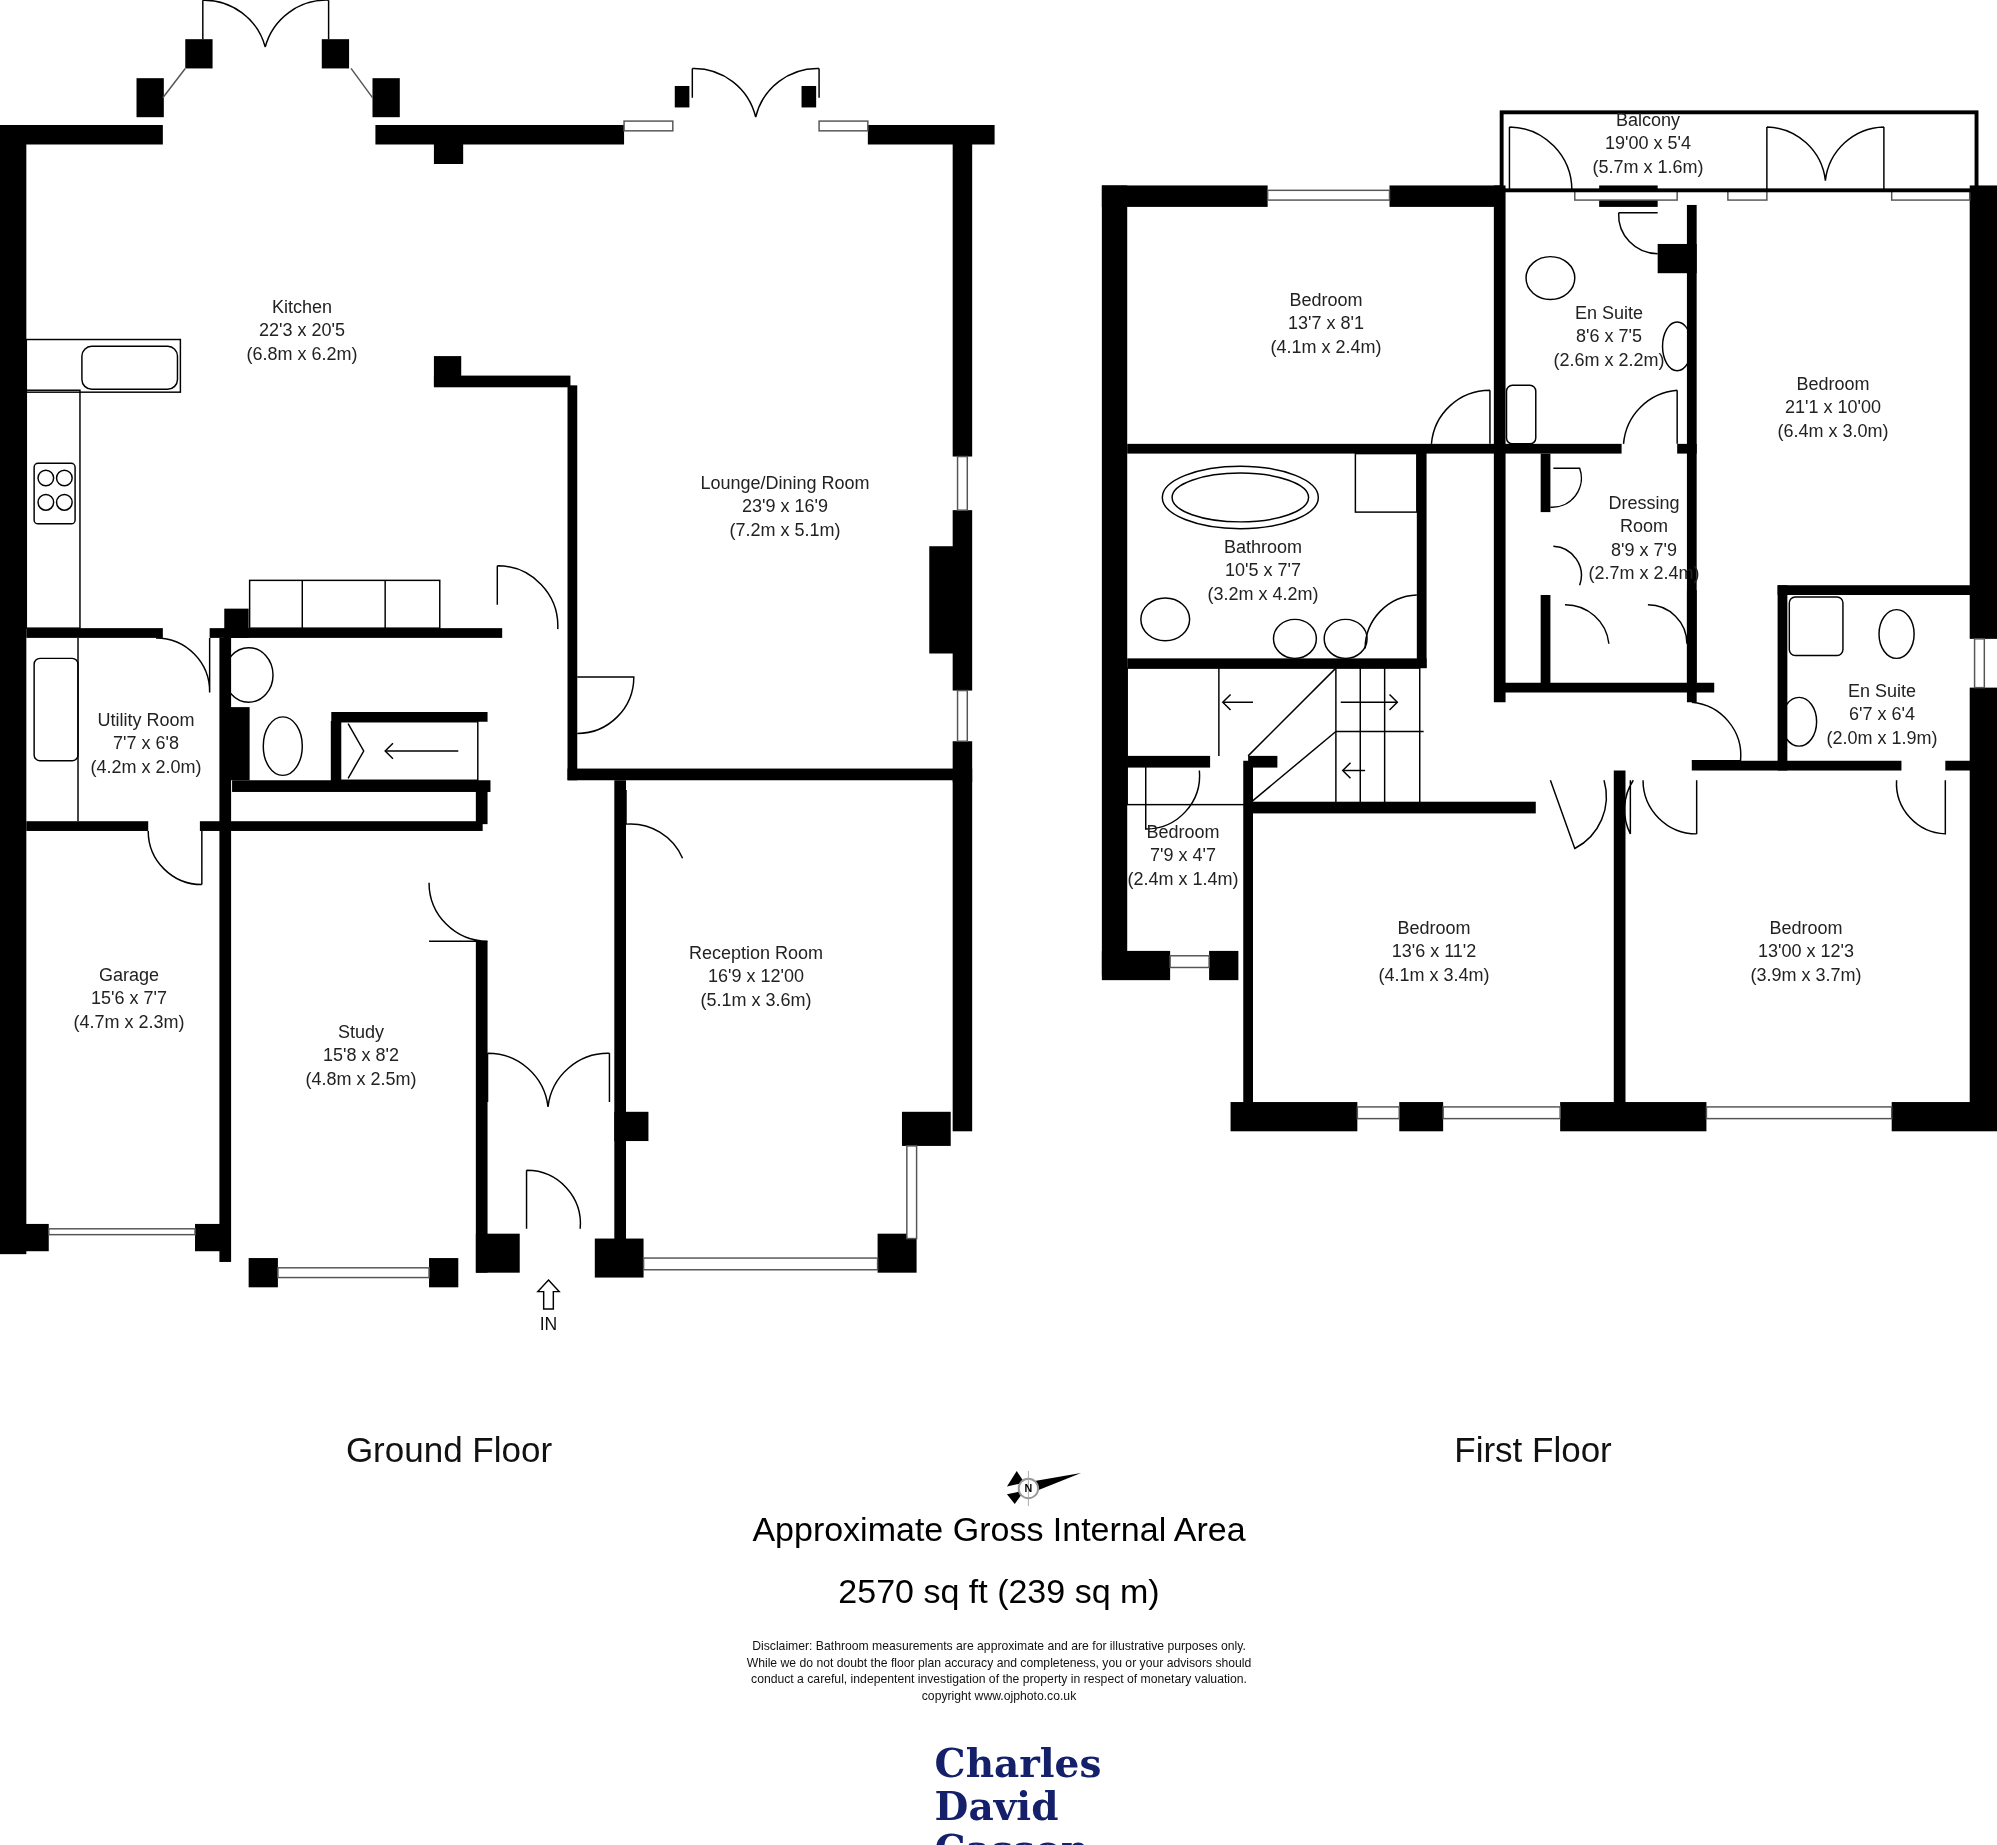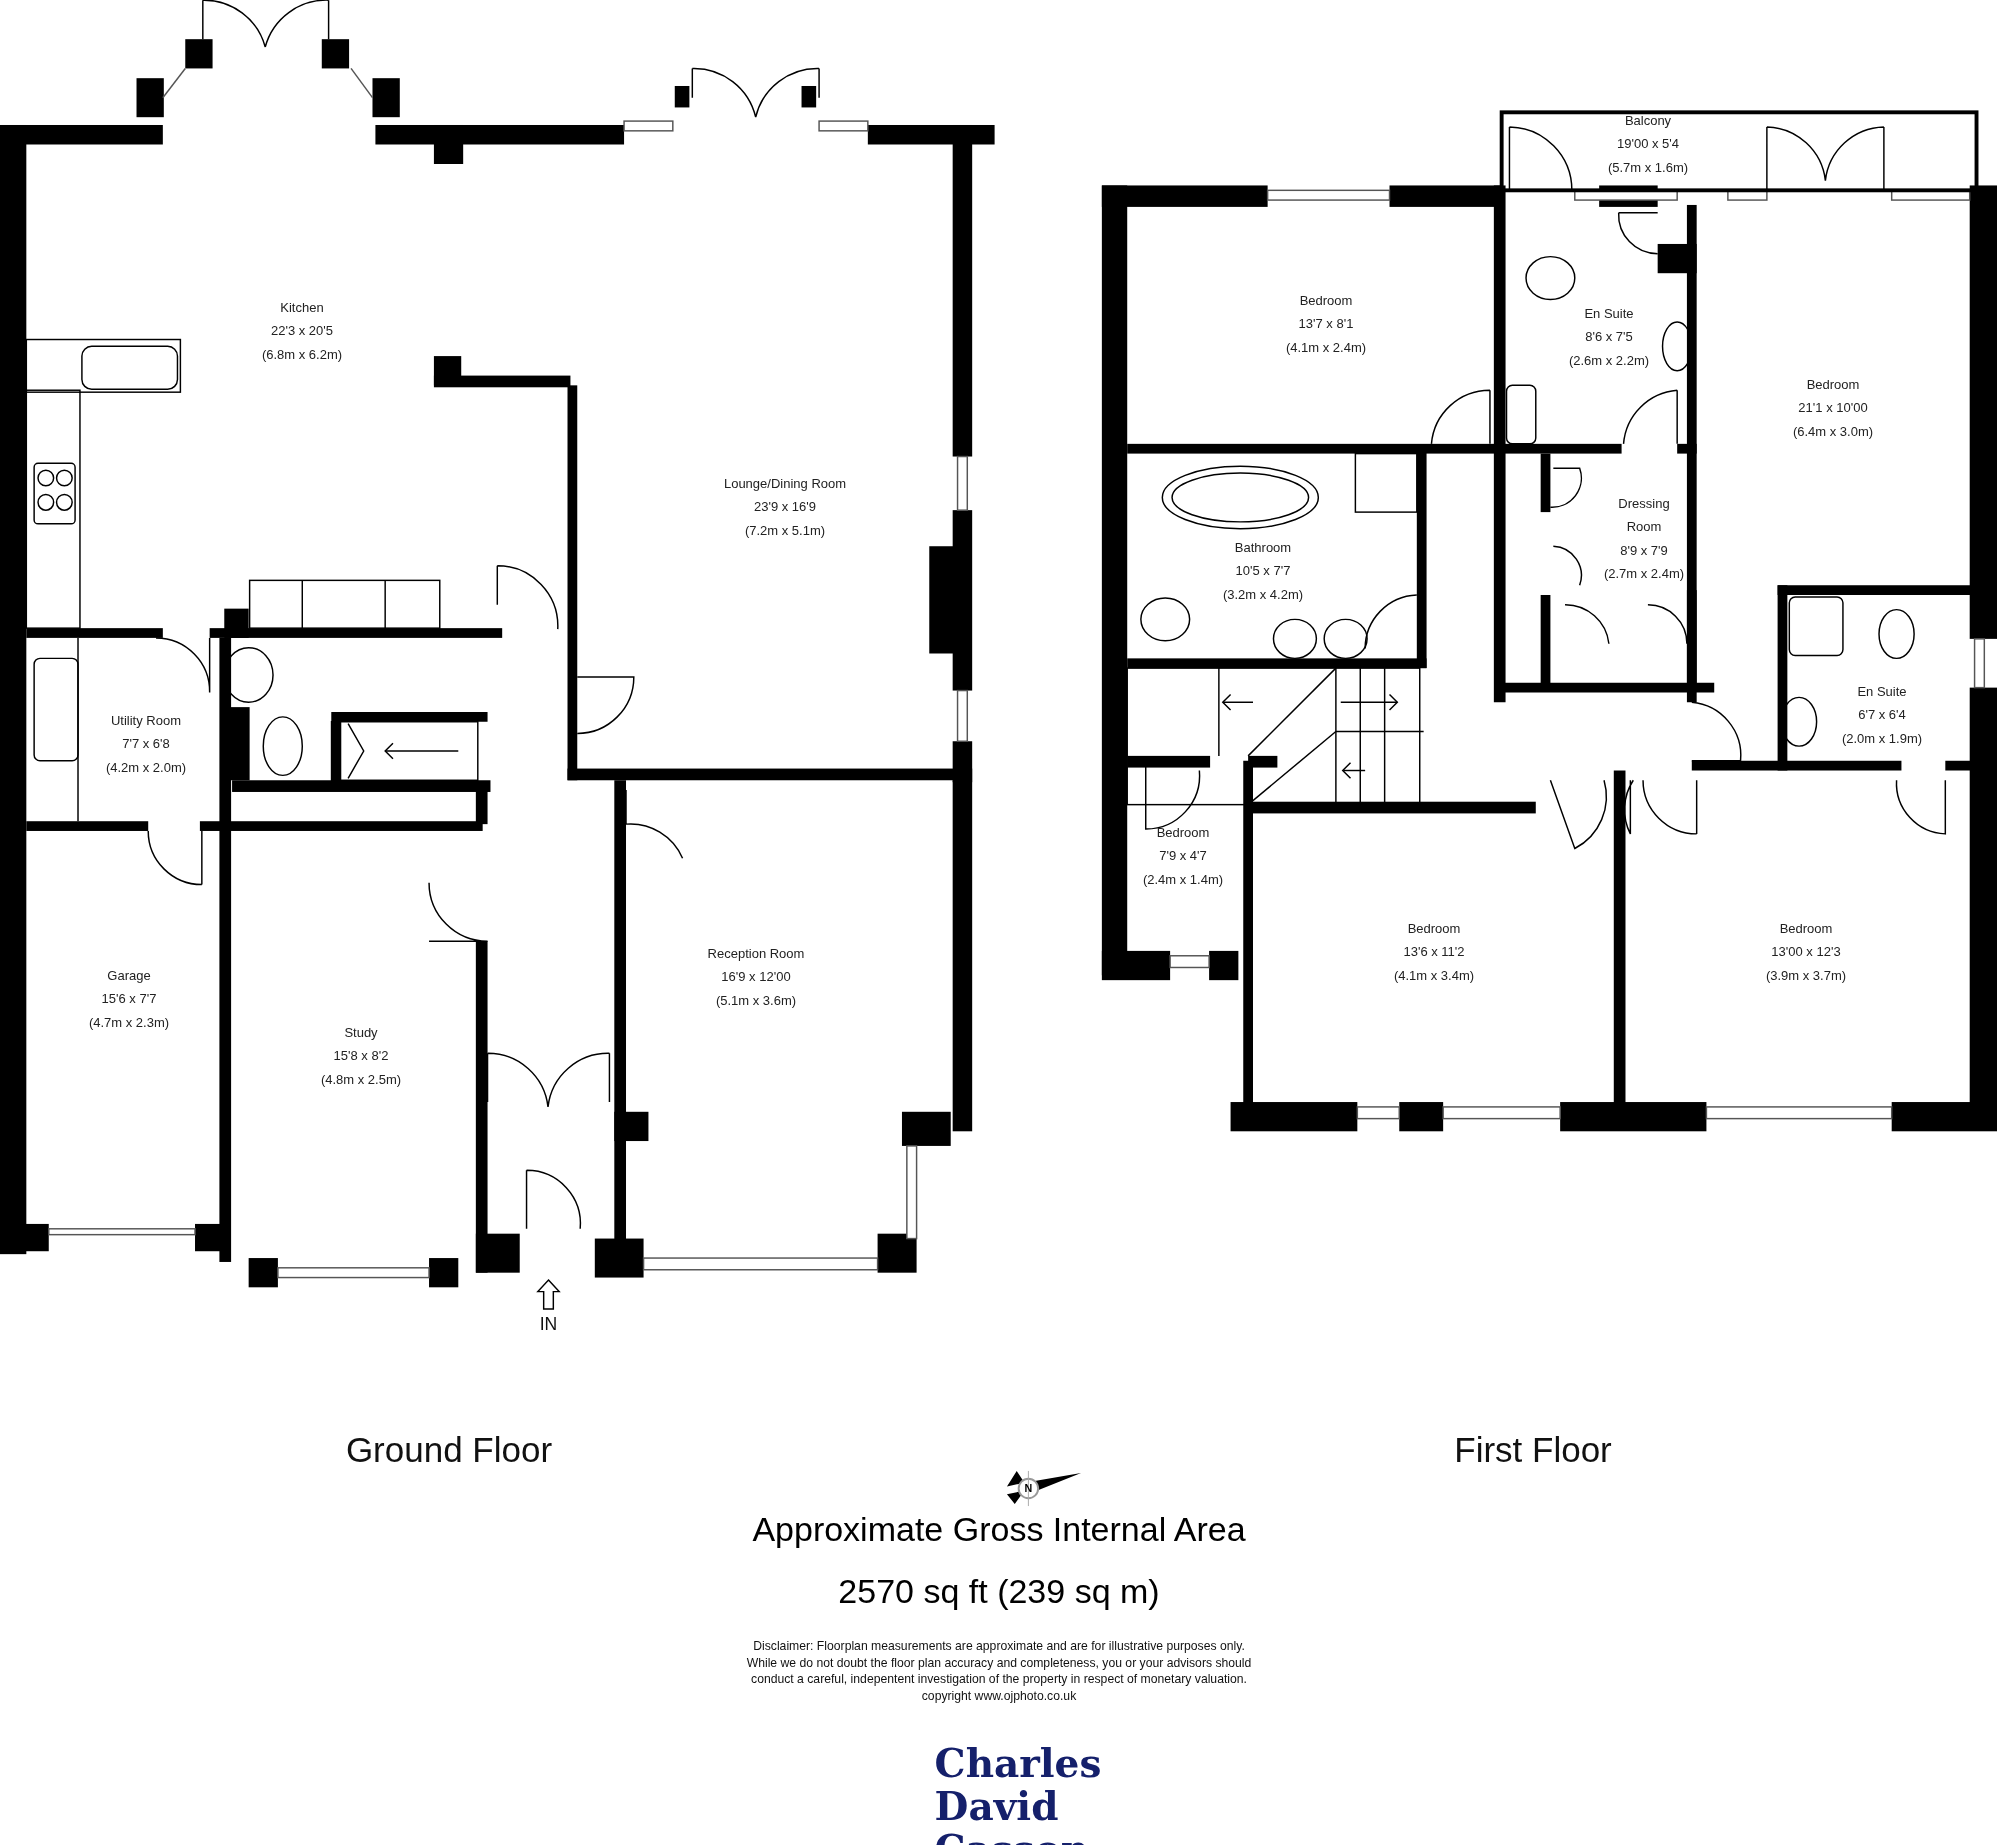--- a/index.html
+++ b/index.html
@@ -3,21 +3,21 @@
 <meta charset="utf-8">
 <style>
   html, body { margin:0; padding:0; background:#ffffff; }
   body { width:1997px; height:1845px; position:relative; overflow:hidden;
          font-family:"Liberation Sans", "DejaVu Sans", sans-serif; color:#111; }
   svg.plan { position:absolute; left:0; top:0; width:1997px; height:1385px; }
   .w { fill:#000; }
   .ln { stroke:#000; stroke-width:2; fill:none; }
   .thin { stroke:#000; stroke-width:1.5; fill:none; }
   .win { stroke:#555; stroke-width:1.5; fill:#fff; }
-  .room-label { position:absolute; text-align:center; font-size:13px; line-height:23.4px;
+  .room-label { position:absolute; text-align:center; font-size:18px; line-height:23.4px;
                 color:#222; transform:translateX(-50%); white-space:nowrap; }
   .floor-title { position:absolute; font-size:35px; color:#111; transform:translateX(-50%); white-space:nowrap; }
   .area-title { position:absolute; left:999px; transform:translateX(-50%); font-size:34px; text-align:center; white-space:nowrap; color:#000; }
   .disclaimer { position:absolute; left:999px; top:1638px; transform:translateX(-50%); width:624px;
                 text-align:center; font-size:12.2px; line-height:16.6px; color:#111; }
   .brand { position:absolute; left:1018px; top:1714px; transform:translateX(-50%); text-align:left;
            font-family:"DejaVu Serif", "Liberation Serif", serif; font-weight:bold; color:#15206b;
            font-size:39px; line-height:43px;margin-top:28px; }
   .compass { position:absolute; left:1005px; top:1469px; width:78px; height:39px; }
   .in-marker { position:absolute; left:534px; top:1278px; width:29px; height:55px; text-align:center; }
@@ -323,21 +323,21 @@
     <circle cx="24" cy="20" r="10" fill="#fff" stroke="#999" stroke-width="2"></circle>
     <line x1="24" y1="2" x2="24" y2="38" stroke="#aaa" stroke-width="1"></line>
     <text x="24" y="24" font-size="11" text-anchor="middle" font-family="Liberation Sans, sans-serif" font-weight="bold" fill="#000">N</text>
   </svg>
 </div>
 
 <div class="area-title" style="top:1510px;">Approximate Gross Internal Area</div>
 <div class="area-title" style="top:1572px;">2570 sq ft (239 sq m)</div>
 
 <div class="disclaimer">
-  <div>Disclaimer: Floorplan measurements are approximate and are for illustrative purposes only.</div>
+  <div>Disclaimer: Bathroom measurements are approximate and are for illustrative purposes only.</div>
   <div>While we do not doubt the floor plan accuracy and completeness, you or your advisors should</div>
   <div>conduct a careful, indepentent investigation of the property in respect of monetary valuation.</div>
   <div>copyright www.ojphoto.co.uk</div>
 </div>
 
 <div class="brand">
   <div>Charles</div>
   <div>David</div>
   <div>Casson</div>
 </div>

